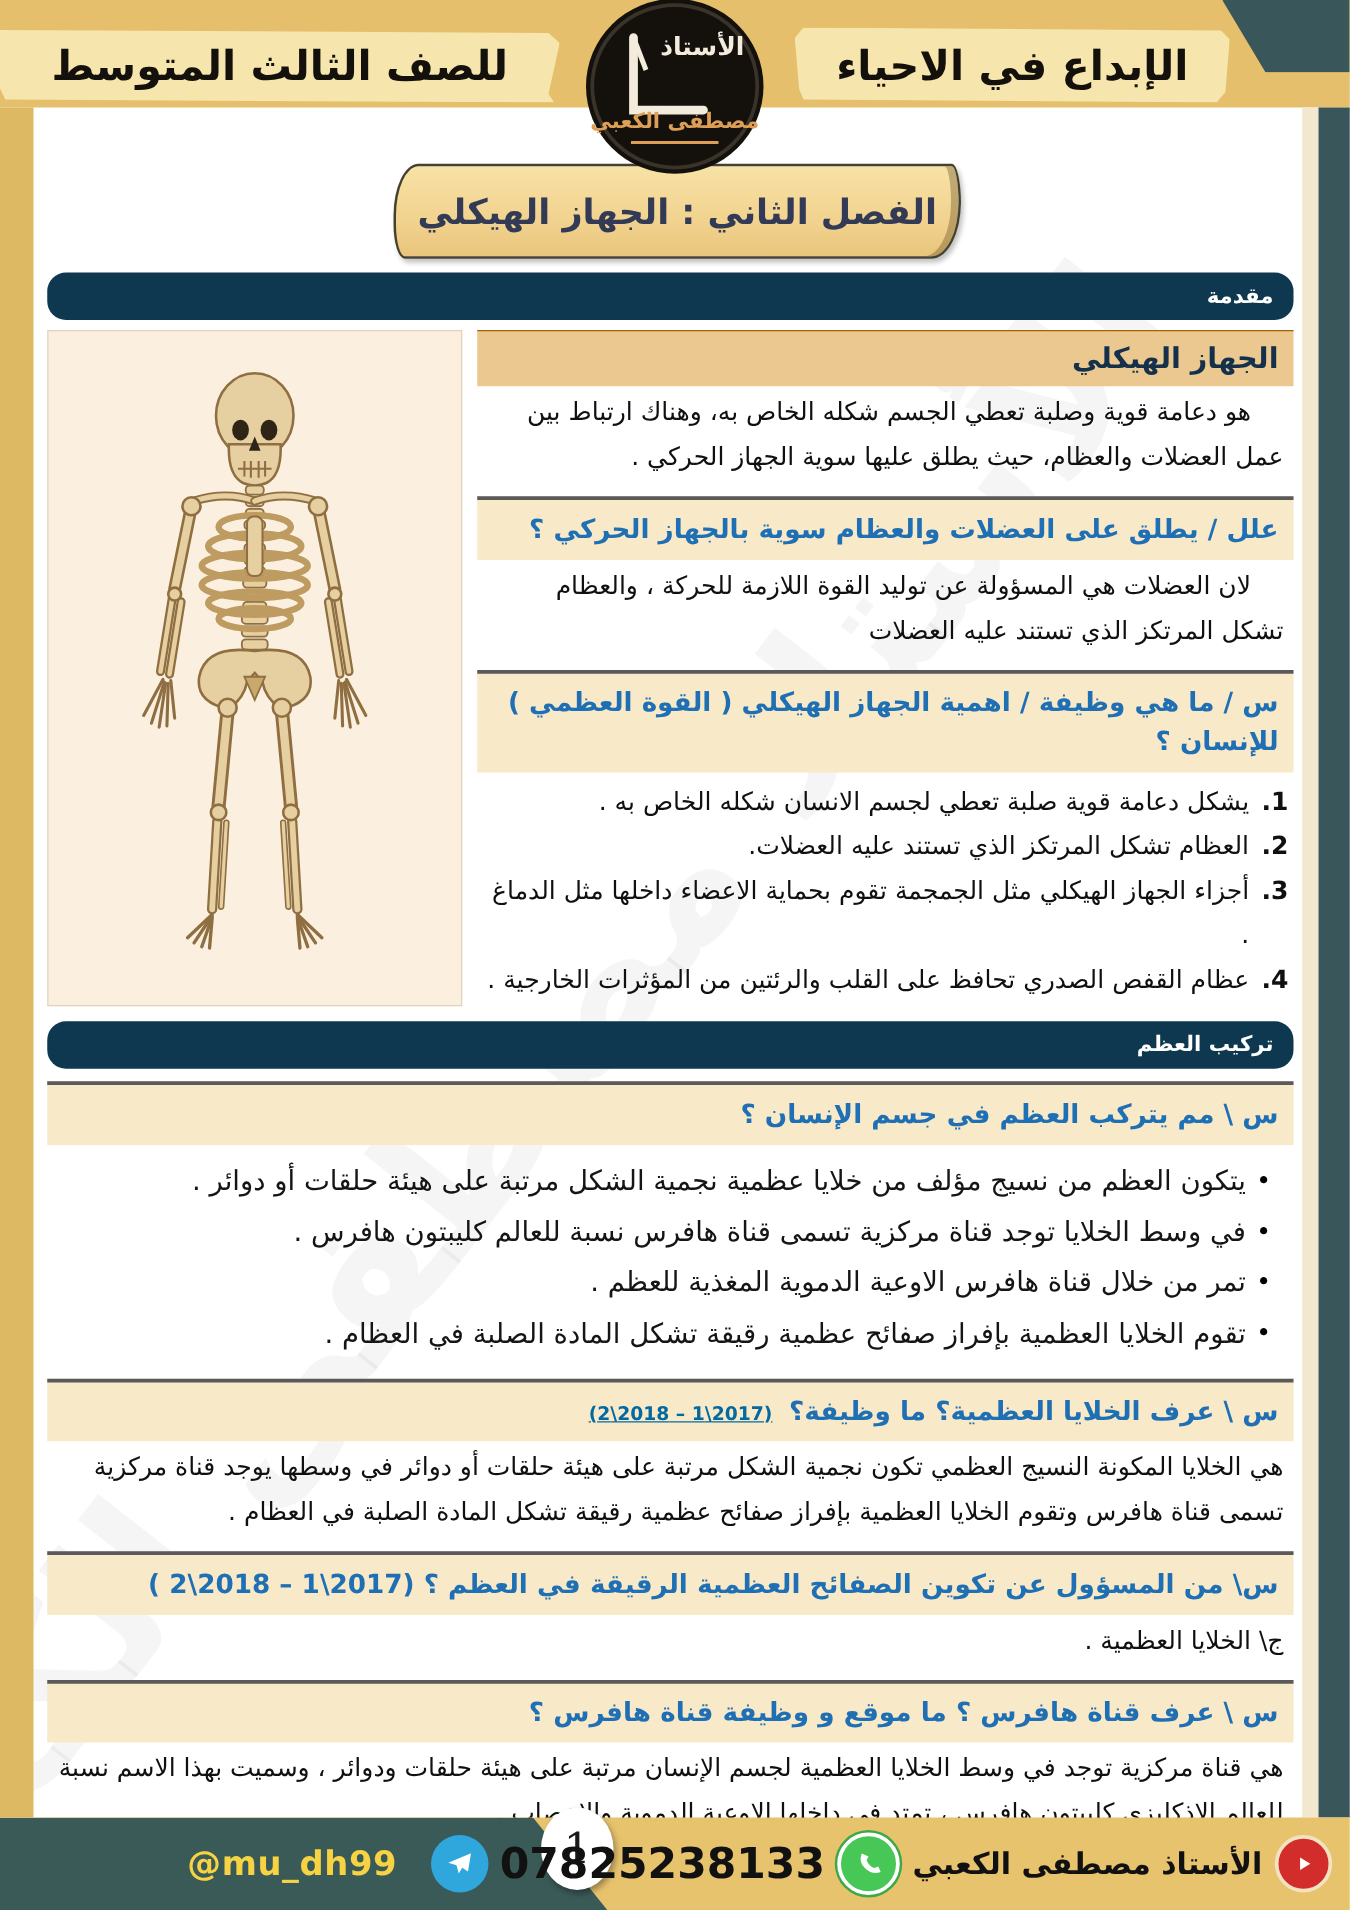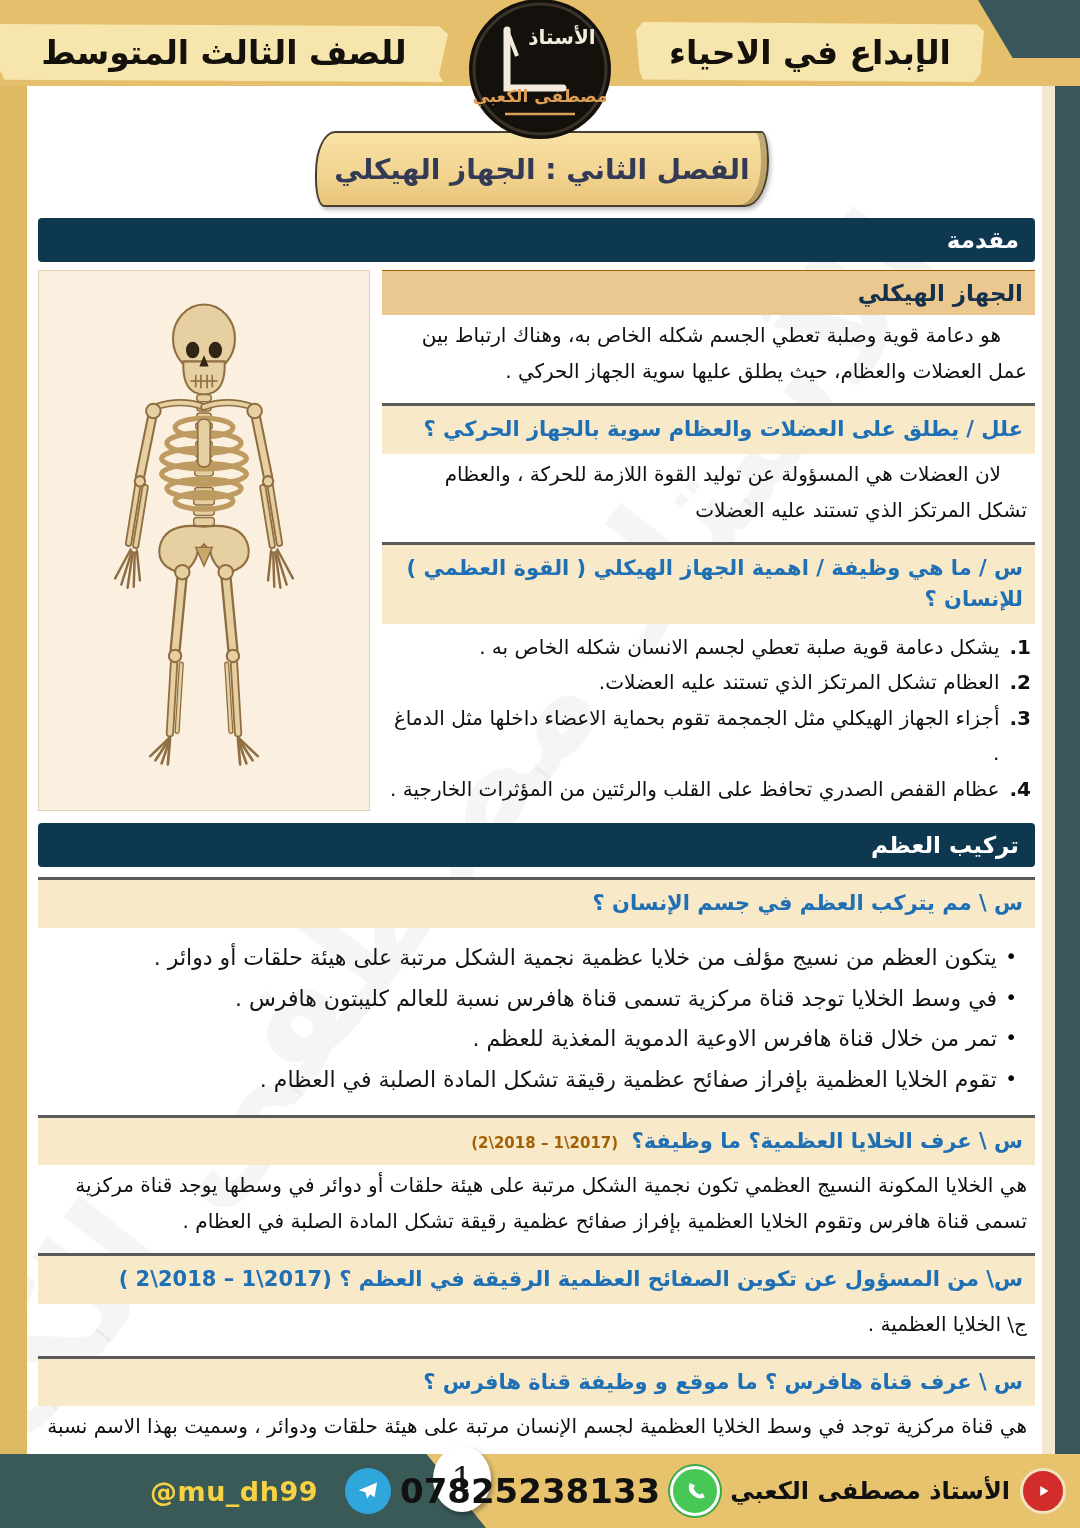--- a/index.html
+++ b/index.html
@@ -37,31 +37,31 @@
     display:flex;align-items:center;justify-content:center;
     font-weight:bold;font-size:28px;color:#333A56;}
 
   
   .watermark{position:absolute;top:620px;left:-60px;width:1200px;transform:rotate(-52deg);
     transform-origin:center;font-size:150px;font-weight:bold;color:rgba(130,130,145,0.08);
     text-align:center;pointer-events:none;white-space:nowrap;z-index:0;}
 
   
   .content{position:absolute;top:218px;right:45px;width:997px;z-index:1;}
-  .section-bar{background:#0E3850;color:#FFFFFF;font-weight:bold;font-size:23px;
-    padding:9px 16px;border-radius:4px;}
+  .section-bar{background:#0E3850;color:#FFFFFF;font-weight:bold;font-size:17px;
+    padding:9px 16px;border-radius:15px;}
   .intro-row{display:flex;gap:12px;margin-top:8px;align-items:stretch;}
   .intro-text{flex:1;min-width:0;}
   .skel-box{width:330px;min-width:330px;background:#FBF0E0;border:1px solid #E2D3B6;
     display:flex;align-items:flex-start;justify-content:center;padding-top:4px;}
   .tan-bar{background:#EBC88F;border-top:1px solid #a16207;color:#15304B;font-weight:bold;
     font-size:23px;padding:9px 12px;}
   .q-bar{background:#F8E9C8;border-top:3px solid #5A5A5A;color:#1F6FB5;font-weight:bold;
     font-size:21px;line-height:1.5;padding:8px 12px;margin-top:14px;}
-  .q-bar .years{font-size:15px;color:#a16207;font-weight:bold;margin-right:6px;}
+  .q-bar .years{font-size:15px;color:#0369a1;font-weight:bold;margin-right:6px;text-decoration:underline;}
   p.body{font-size:20px;line-height:1.8;margin:2px 8px 14px;color:#101010;text-align:right;}
   p.body.indent{text-indent:26px;}
   .num-list{margin:6px 4px 4px;}
   .num-row{display:flex;gap:10px;font-size:20px;line-height:1.78;color:#101010;align-items:baseline;}
   .num-row .num{font-weight:bold;flex:0 0 auto;}
   .dot-list{margin:10px 10px 4px;}
   .dot-row{position:relative;padding-right:28px;font-size:22px;line-height:1.85;color:#151515;}
   .dot-row::before{content:"•";position:absolute;right:8px;top:0;font-size:20px;color:#000;}
   .red{color:#C1272D;font-weight:bold;}
   p.kv{font-size:20px;line-height:1.7;margin:8px 8px;color:#101010;font-weight:bold;}

